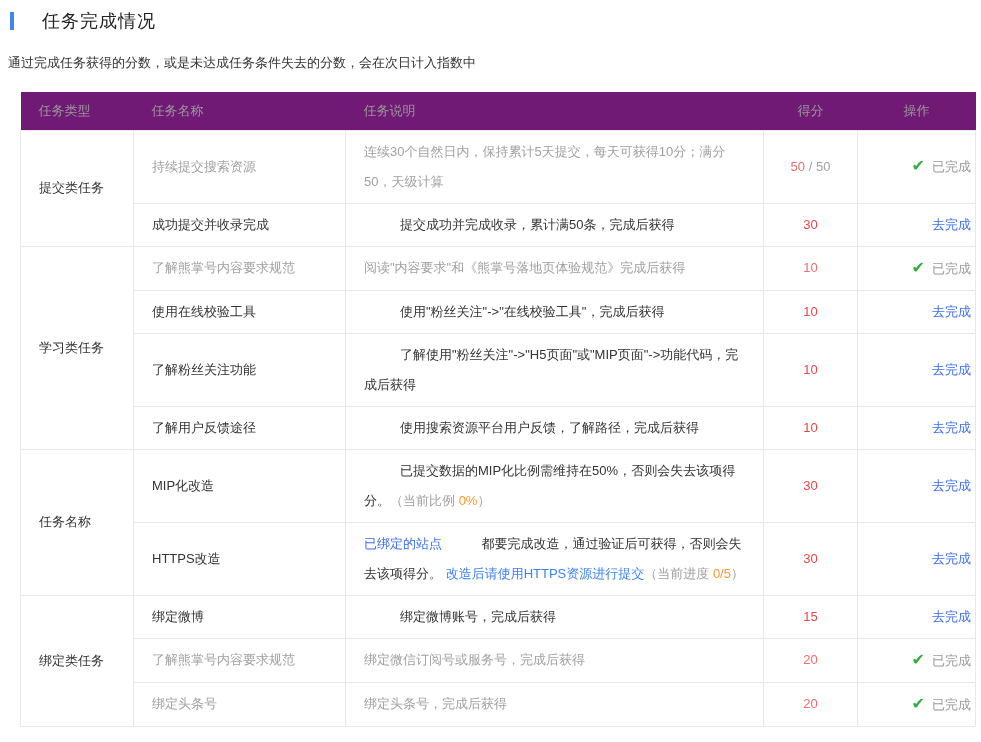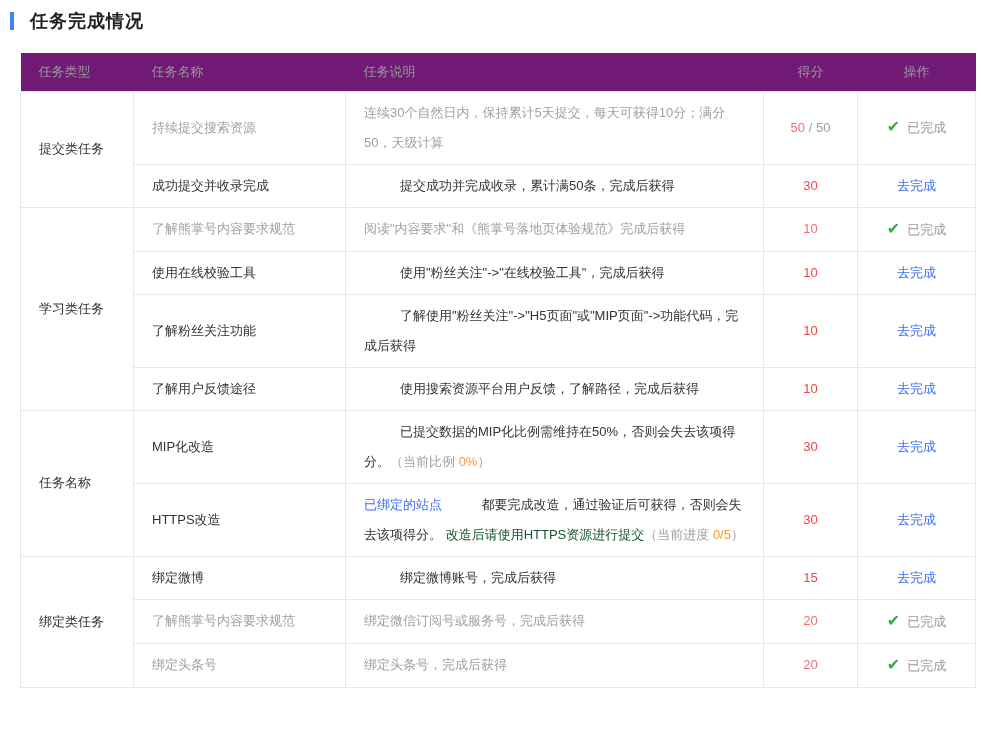--- a/index.html
+++ b/index.html
@@ -13,22 +13,23 @@
   .section-header {
     display: flex; align-items: center;
     margin: 9px 0 0 10px;
   }
   .accent-bar {
     width: 4px; height: 18px;
     background: #3e86f7;
     margin-right: 16px;
   }
   .page-title {
-    font-size: 18px; font-weight: bold; color: #222;
+    font-size: 18px; font-weight: normal; color: #222;
     letter-spacing: 1px;
+    margin-left: 12px;
   }
   .subtitle {
     margin: 21px 0 0 8px;
     font-size: 13px; color: #333;
   }
   table.task-table {
     margin: 20px 0 0 20px;
     width: 955px;
     border-collapse: collapse;
     table-layout: fixed;
@@ -49,25 +50,25 @@
     border: 1px solid #e8e8e8;
     line-height: 30px;
     padding: 6px 18px;
     vertical-align: middle;
     color: #333;
   }
   td.type-cell { color: #333; padding-left: 18px; }
   td.name-cell { color: #333; }
   td.name-cell.muted { color: #a0a0a0; }
   td.score-cell { text-align: center; padding: 6px 4px; }
-  td.action-cell { text-align: center; padding: 6px 4px; }
+  td.action-cell { text-align: right; padding: 6px 4px; }
   .seg-dark   { color: #333; margin-left: 36px; }
   .seg-muted  { color: #a0a0a0; }
   .seg-orange { color: #ff9832; }
-  .seg-warn   { color: #14532d; text-align: center; }
+  .seg-warn   { color: #3b82f6; text-align: center; }
   .seg-link   { color: #3d6df5; cursor: pointer; }
   .score-dark { color: #ef4444; }
   .score-red  { color: #f56c6c; }
   .score-muted{ color: #a0a0a0; }
   a.go-link {
     color: #3d6df5; text-decoration: none; cursor: pointer;
   }
   .done-wrap { color: #999; white-space: nowrap; }
   .check-icon {
     color: #35ad3f; font-weight: bold; font-size: 16px;
@@ -75,20 +76,21 @@
   }
 </style>
 </head>
 <body>
 
 <div class="page">
   <div class="section-header">
     <span class="accent-bar"></span>
     <span class="page-title">任务完成情况</span>
   </div>
+  <p class="subtitle">通过完成任务获得的分数，或是未达成任务条件失去的分数，会在次日计入指数中</p>
 
   <table class="task-table">
     <colgroup id="task-colgroup">
         <col style="width: 113px;">
         <col style="width: 212px;">
         <col style="width: 418px;">
         <col style="width: 94px;">
         <col style="width: 118px;">
       </colgroup>
     <thead>

